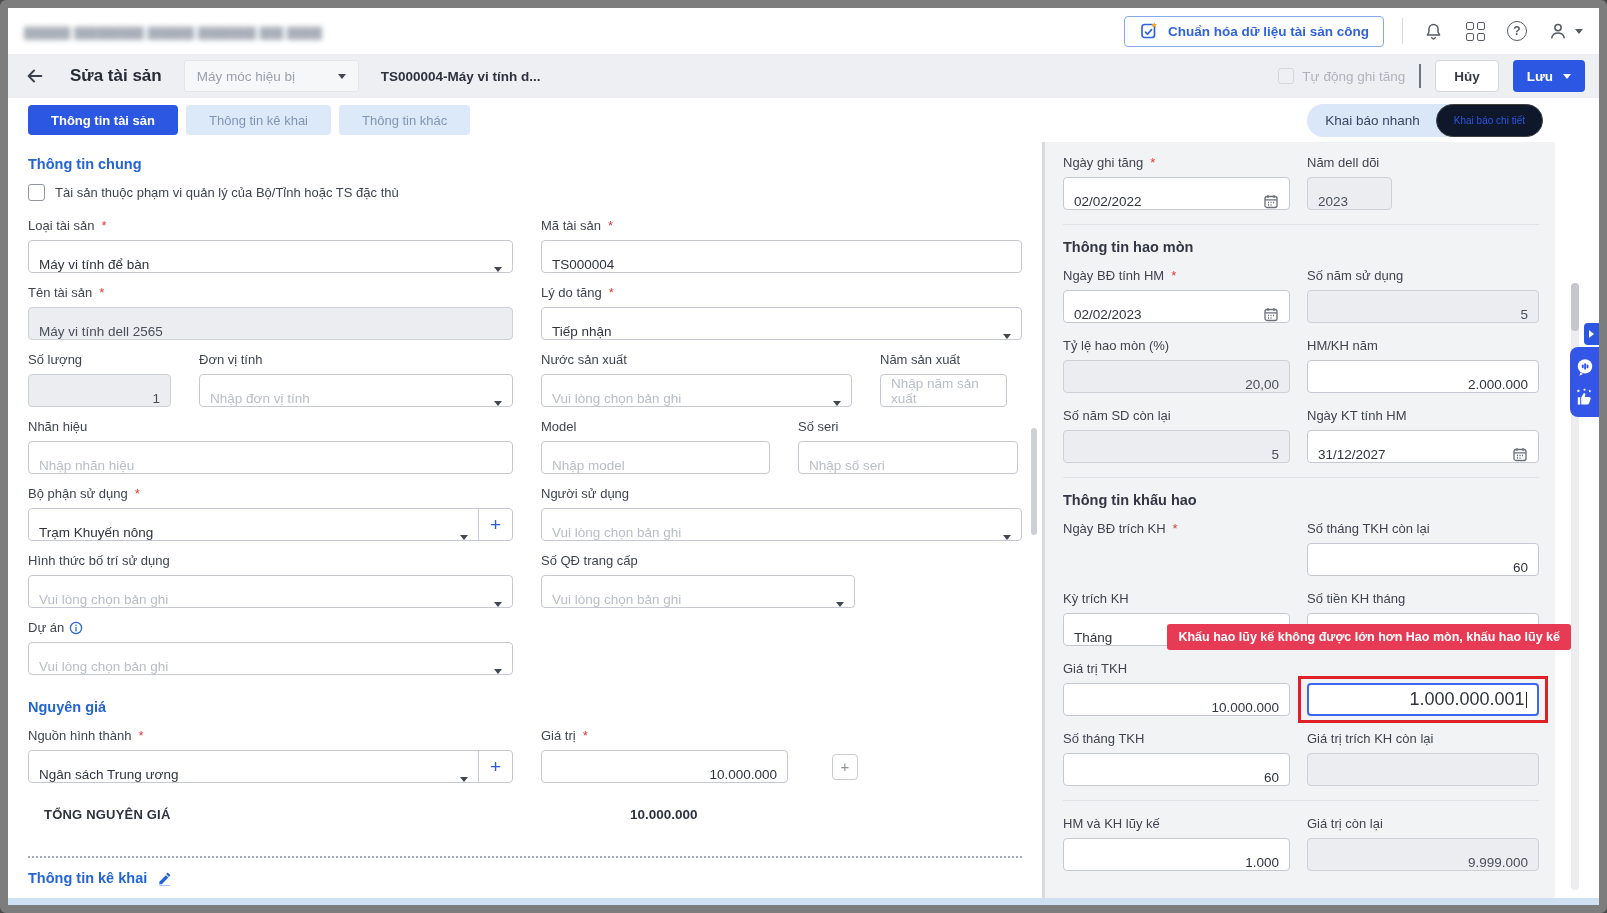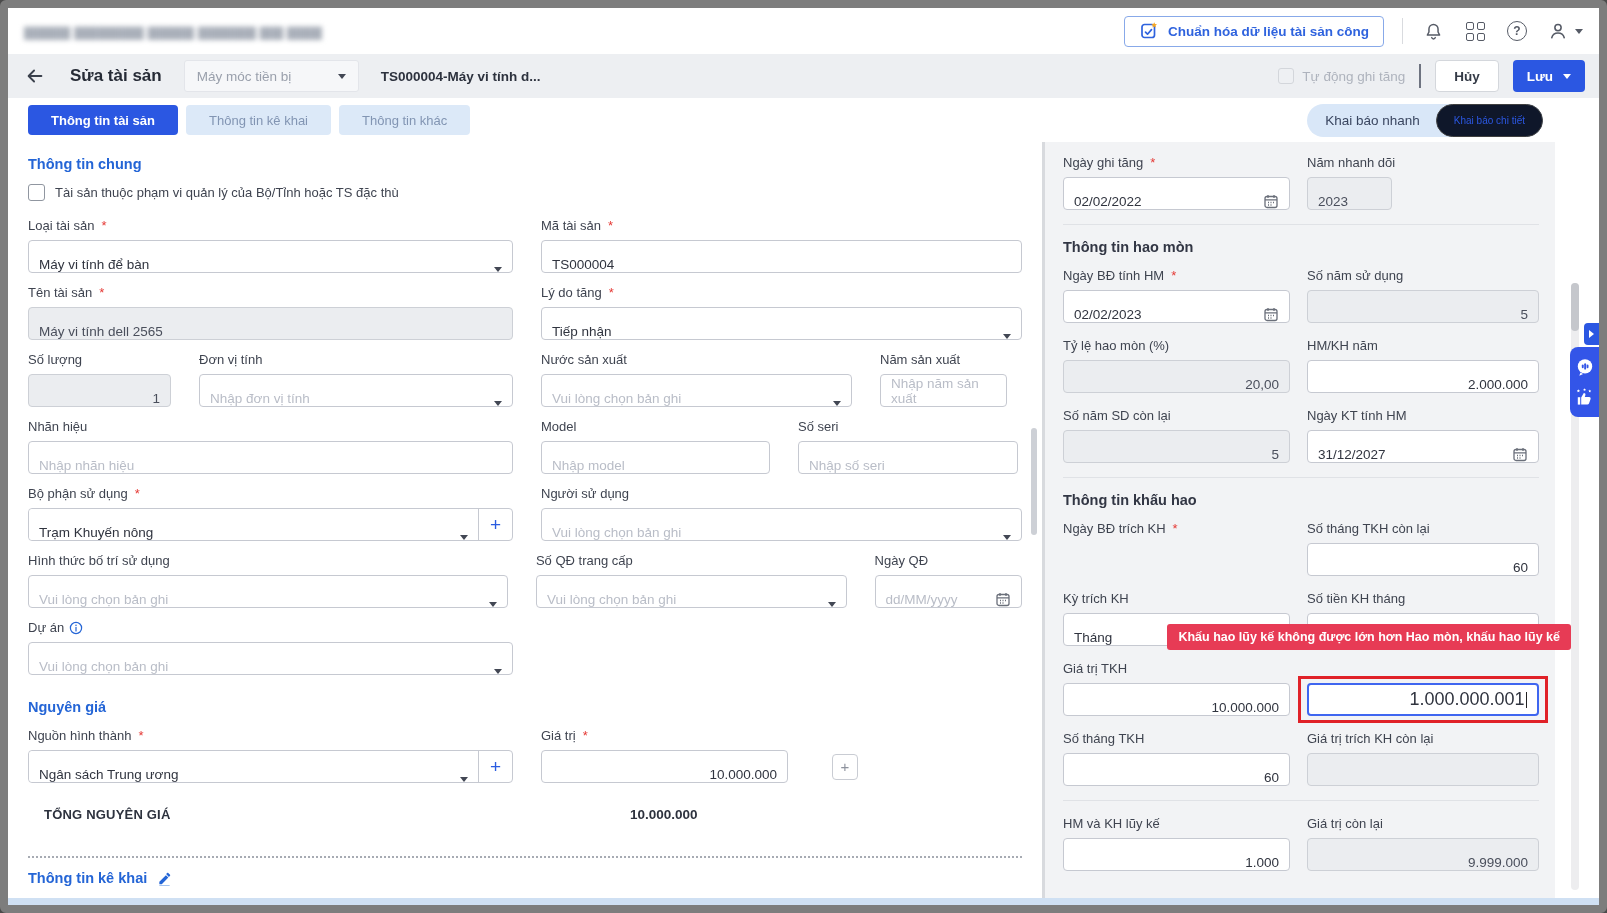--- a/index.html
+++ b/index.html
@@ -162,21 +162,21 @@
 
   <div class="headbar">
     <div class="back-arrow">
       <svg width="22" height="22" viewBox="0 0 24 24" fill="none" stroke="#3a404c" stroke-width="2" stroke-linecap="round" stroke-linejoin="round">
           <path d="M19 12H6"></path>
           <path d="M11 6l-6 6 6 6"></path>
         </svg>
     </div>
     <div class="page-title">Sửa tài sản</div>
     <div class="cat-chip">
-      <span>Máy móc tiền bị</span>
+      <span>Máy móc hiệu bị</span>
       <span class="caret"></span>
     </div>
     <div class="asset-ref">TS000004-Máy vi tính d...</div>
     <div class="headbar-right">
       <div class="chk-dis">
         <span class="box-chk"></span>
         <span class="t">Tự động ghi tăng</span>
       </div>
       <div class="v-sep2"></div>
       <button class="btn-cancel">Hủy</button>
@@ -349,35 +349,20 @@
             </div>
         </div>
         <div class="fld" style="width:314px">
           <div class="lbl">
               <span>Số QĐ trang cấp</span>
             </div>
           <div class="box sel">
               <span class="ph">Vui lòng chọn bản ghi</span>
               <span class="caret"></span>
             </div>
-        </div>
-        <div class="fld" style="width:149px">
-          <div class="lbl">
-              <span>Ngày QĐ</span>
-            </div>
-          <div class="box">
-              <span class="ph">dd/MM/yyyy</span>
-            <span class="cal">
-                <svg width="16" height="16" viewBox="0 0 16 16" fill="none" stroke="#6a6f7a" stroke-width="1.3">
-                  <rect x="2" y="3.5" width="12" height="11" rx="2"></rect>
-                  <path d="M2 6.8h12M5 2v3M11 2v3"></path>
-                  <path d="M5 9.5h1M7.5 9.5h1M10 9.5h1M5 12h1M7.5 12h1" stroke-width="1.5"></path>
-                </svg>
-              </span>
-          </div>
         </div>
       </div>
 
       <div class="frow">
         <div class="fld" style="width:485px">
           <div class="lbl">
               <span>Dự án</span>
             <span>
                 <svg width="14" height="14" viewBox="0 0 16 16" fill="none" stroke="#2465d6" stroke-width="1.4">
                   <circle cx="8" cy="8" r="6.4"></circle>
@@ -464,21 +449,21 @@
                     <svg width="16" height="16" viewBox="0 0 16 16" fill="none" stroke="#6a6f7a" stroke-width="1.3">
                       <rect x="2" y="3.5" width="12" height="11" rx="2"></rect>
                       <path d="M2 6.8h12M5 2v3M11 2v3"></path>
                       <path d="M5 9.5h1M7.5 9.5h1M10 9.5h1M5 12h1M7.5 12h1" stroke-width="1.5"></path>
                     </svg>
                   </span>
               </div>
             </div>
             <div class="fld" style="width:85px">
               <div class="lbl">
-                  <span>Năm nhanh dõi</span>
+                  <span>Năm dell dõi</span>
                 </div>
               <div class="box dis">
                   <span class="val">2023</span>
                 </div>
             </div>
           </div>
 
           <hr class="soft">
           <div class="sec-dark">Thông tin hao mòn</div>
 

